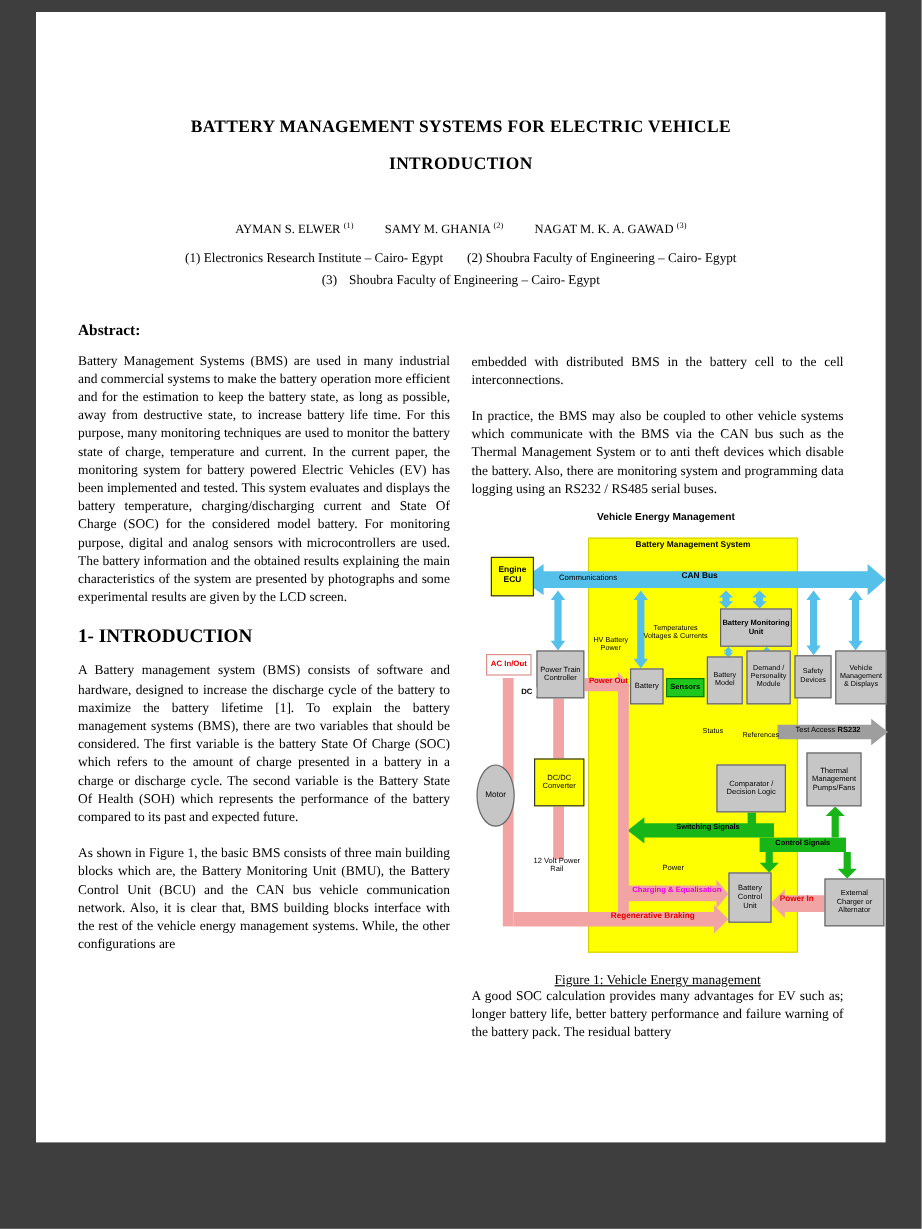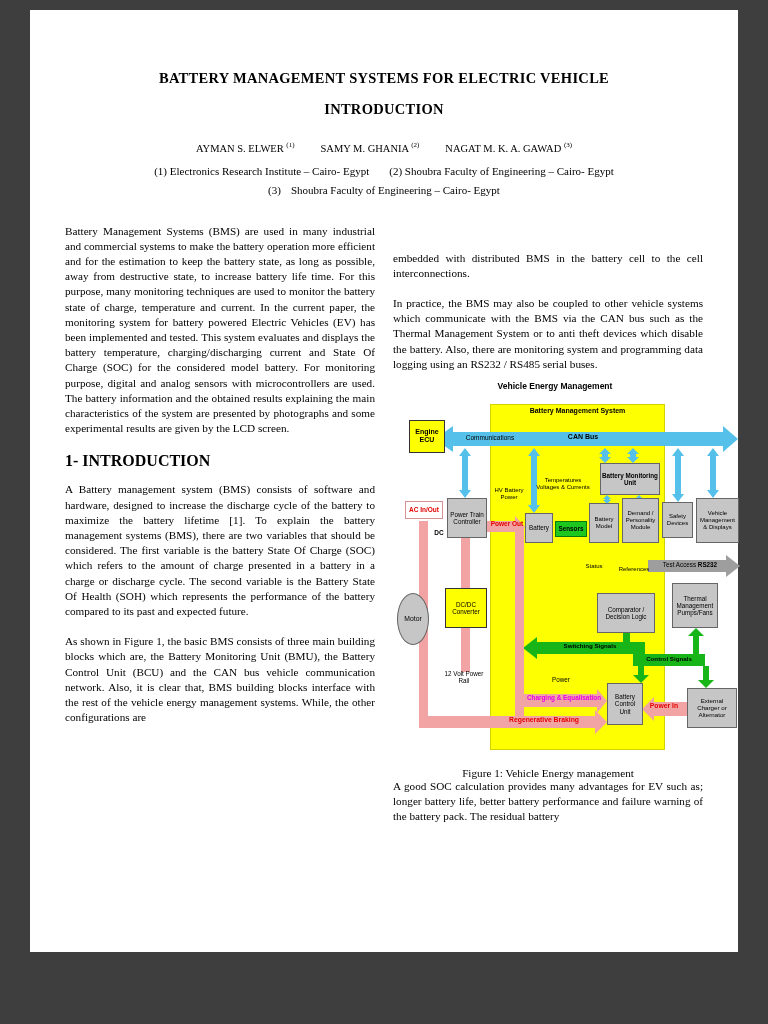--- a/index.html
+++ b/index.html
@@ -1,32 +1,32 @@
 <!DOCTYPE html>
 <html><head>
 <meta charset="utf-8">
 <style>
   html,body{margin:0;padding:0;}
   body{width:768px;height:1024px;background:#3e3e3e;font-family:"Liberation Serif",serif;color:#000;}
-  .page{width:708px;height:942px;margin:10px auto 0;background:#ffffff;box-sizing:border-box;padding:60px 35px 0;position:relative;}
+  .page{width:708px;height:942px;margin:10px auto 0;background:#ffffff;box-sizing:border-box;padding:88px 35px 0;position:relative;}
   .title{font-size:14.5px;font-weight:bold;text-align:center;letter-spacing:.3px;}
   .title2{margin-top:14px;}
-  .authors{margin-top:23px;display:flex;justify-content:center;gap:26px;font-size:10.5px;}
+  .authors{margin-top:38px;display:flex;justify-content:center;gap:26px;font-size:10.5px;}
   .authors sup{font-size:7px;}
   .affil{margin-top:11px;display:flex;justify-content:center;gap:20px;font-size:11px;}
   .affil.l2{margin-top:7px;gap:10px;}
   .columns{display:flex;gap:18px;margin-top:28px;}
   .col{width:310px;}
   .body{font-size:11.2px;line-height:15.2px;text-align:justify;margin:0;}
   .h-abs{font-size:12.8px;font-weight:bold;margin:0 0 11px;}
   .kw{margin-top:14px;}
   .h-sec{font-size:16px;font-weight:bold;margin:16px 0 12px;}
   .rc-first{margin-top:27px;}
   .pgap{margin-top:15px;}
-  .caption{text-align:center;font-size:11.2px;margin-top:5px;}
+  .caption{text-align:center;font-size:11.2px;margin-top:5px;text-decoration:underline;}
   
   .fig{position:relative;width:345px;height:382px;margin:8px 0 0 2px;font-family:"Liberation Sans",sans-serif;}
   .fig *{box-sizing:border-box;}
   #f-bigbox{position:absolute;left:95px;top:24px;width:175px;height:346px;background:#feff00;z-index:0;border:1px solid #d5d200;}
   #f-svg{position:absolute;left:0;top:0;z-index:1;}
   .fbox,.flabel{position:absolute;z-index:2;text-align:center;line-height:1.15;color:#000;}
   .fbox{display:flex;align-items:center;justify-content:center;background:#c6c6c6;border:1px solid #666;font-size:6.3px;padding:1px;}
   .flabel{font-size:6.3px;}
   .b{font-weight:bold;}
   .red{color:#e30000;}
@@ -85,20 +85,21 @@
     <span>(2) Shoubra Faculty of Engineering – Cairo- Egypt</span>
   </div>
   <div class="affil l2">
     <span>(3)</span>
     <span>Shoubra Faculty of Engineering – Cairo- Egypt</span>
   </div>
 
   <div class="columns">
 
     <div class="col">
+      <div class="h-abs">Abstract:</div>
       <p class="body">Battery Management Systems (BMS) are used in many industrial and commercial systems to make the battery operation more efficient and for the estimation to keep the battery state, as long as possible, away from destructive state, to increase battery life time. For this purpose, many monitoring techniques are used to monitor the battery state of charge, temperature and current. In the current paper, the monitoring system for battery powered Electric Vehicles (EV) has been implemented and tested. This system evaluates and displays the battery temperature, charging/discharging current and State Of Charge (SOC) for the considered model battery. For monitoring purpose, digital and analog sensors with microcontrollers are used. The battery information and the obtained results explaining the main characteristics of the system are presented by photographs and some experimental results are given by the LCD screen.</p>
       <div class="h-sec">1- INTRODUCTION</div>
       <p class="body">A Battery management system (BMS) consists of software and hardware, designed to increase the discharge cycle of the battery to maximize the battery lifetime [1]. To explain the battery management systems (BMS), there are two variables that should be considered. The first variable is the battery State Of Charge (SOC) which refers to the amount of charge presented in a battery in a charge or discharge cycle. The second variable is the Battery State Of Health (SOH) which represents the performance of the battery compared to its past and expected future.</p>
       <p class="body pgap">As shown in Figure 1, the basic BMS consists of three main building blocks which are, the Battery Monitoring Unit (BMU), the Battery Control Unit (BCU) and the CAN bus vehicle communication network. Also, it is clear that, BMS building blocks interface with the rest of the vehicle energy management systems. While, the other configurations are</p>
     </div>
 
     <div class="col">
       <p class="body rc-first">embedded with distributed BMS in the battery cell to the cell interconnections.</p>
       <p class="body pgap">In practice, the BMS may also be coupled to other vehicle systems which communicate with the BMS via the CAN bus such as the Thermal Management System or to anti theft devices which disable the battery. Also, there are monitoring system and programming data logging using an RS232 / RS485 serial buses.</p>
 

